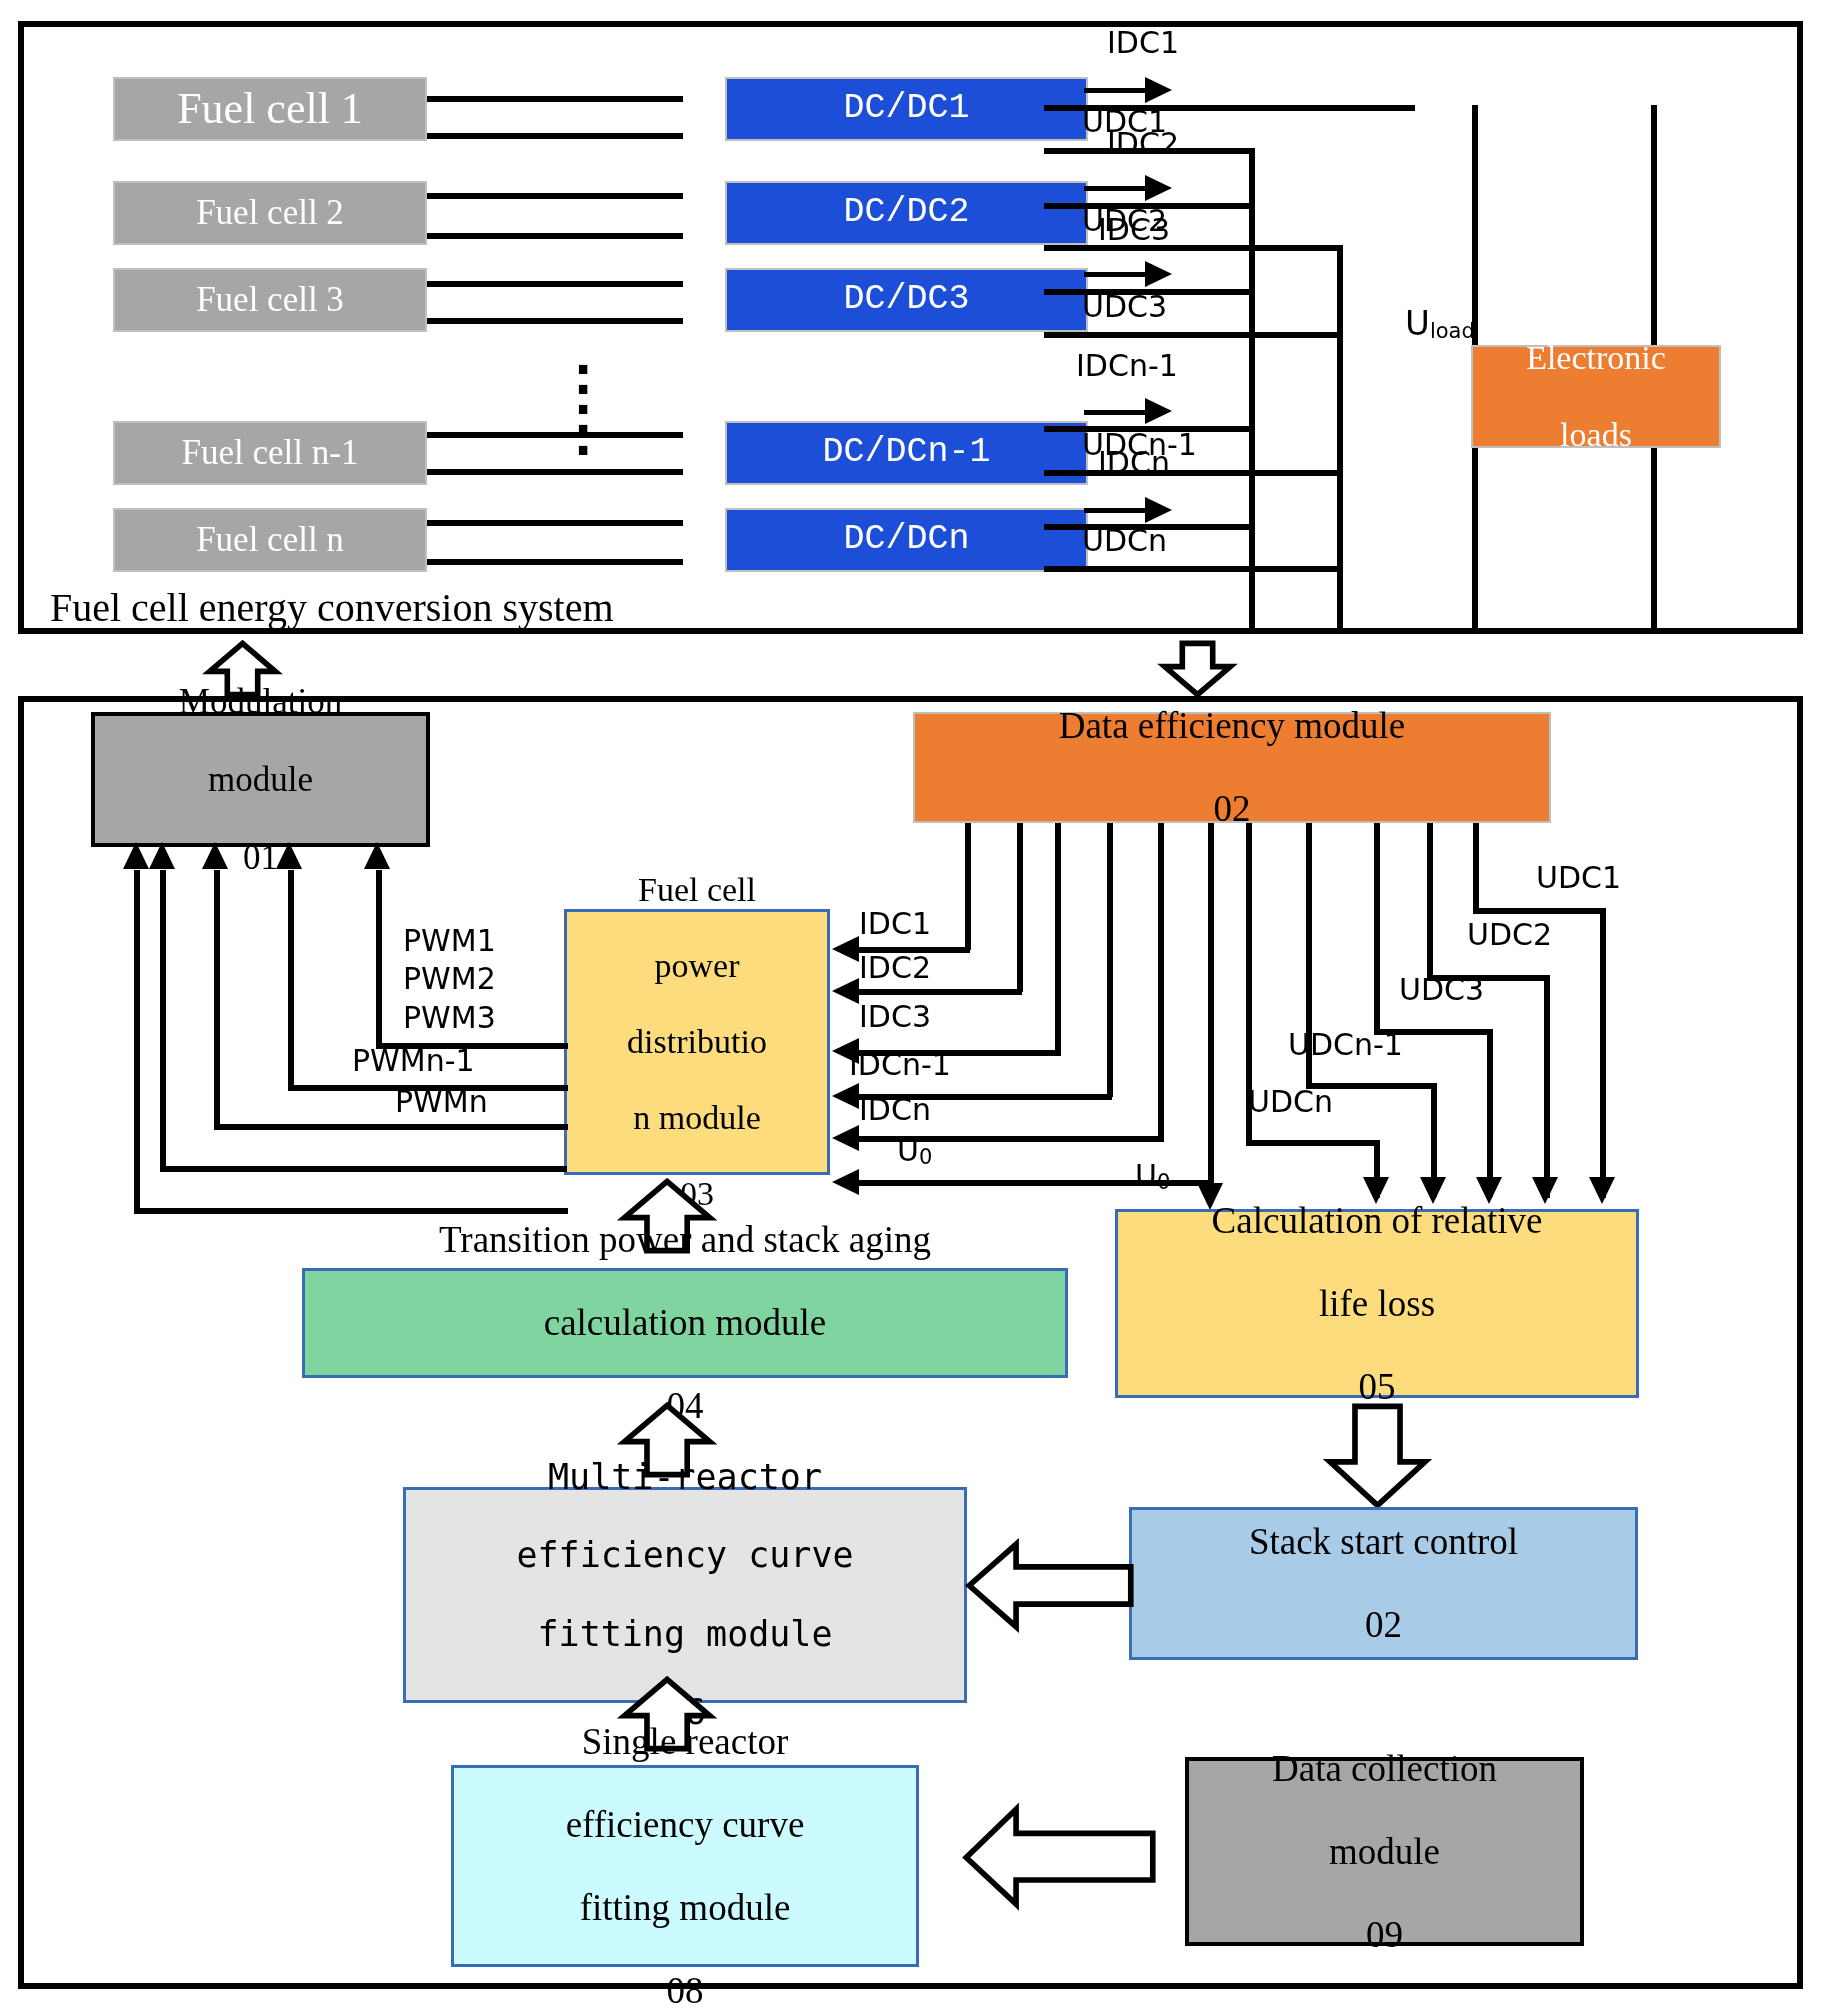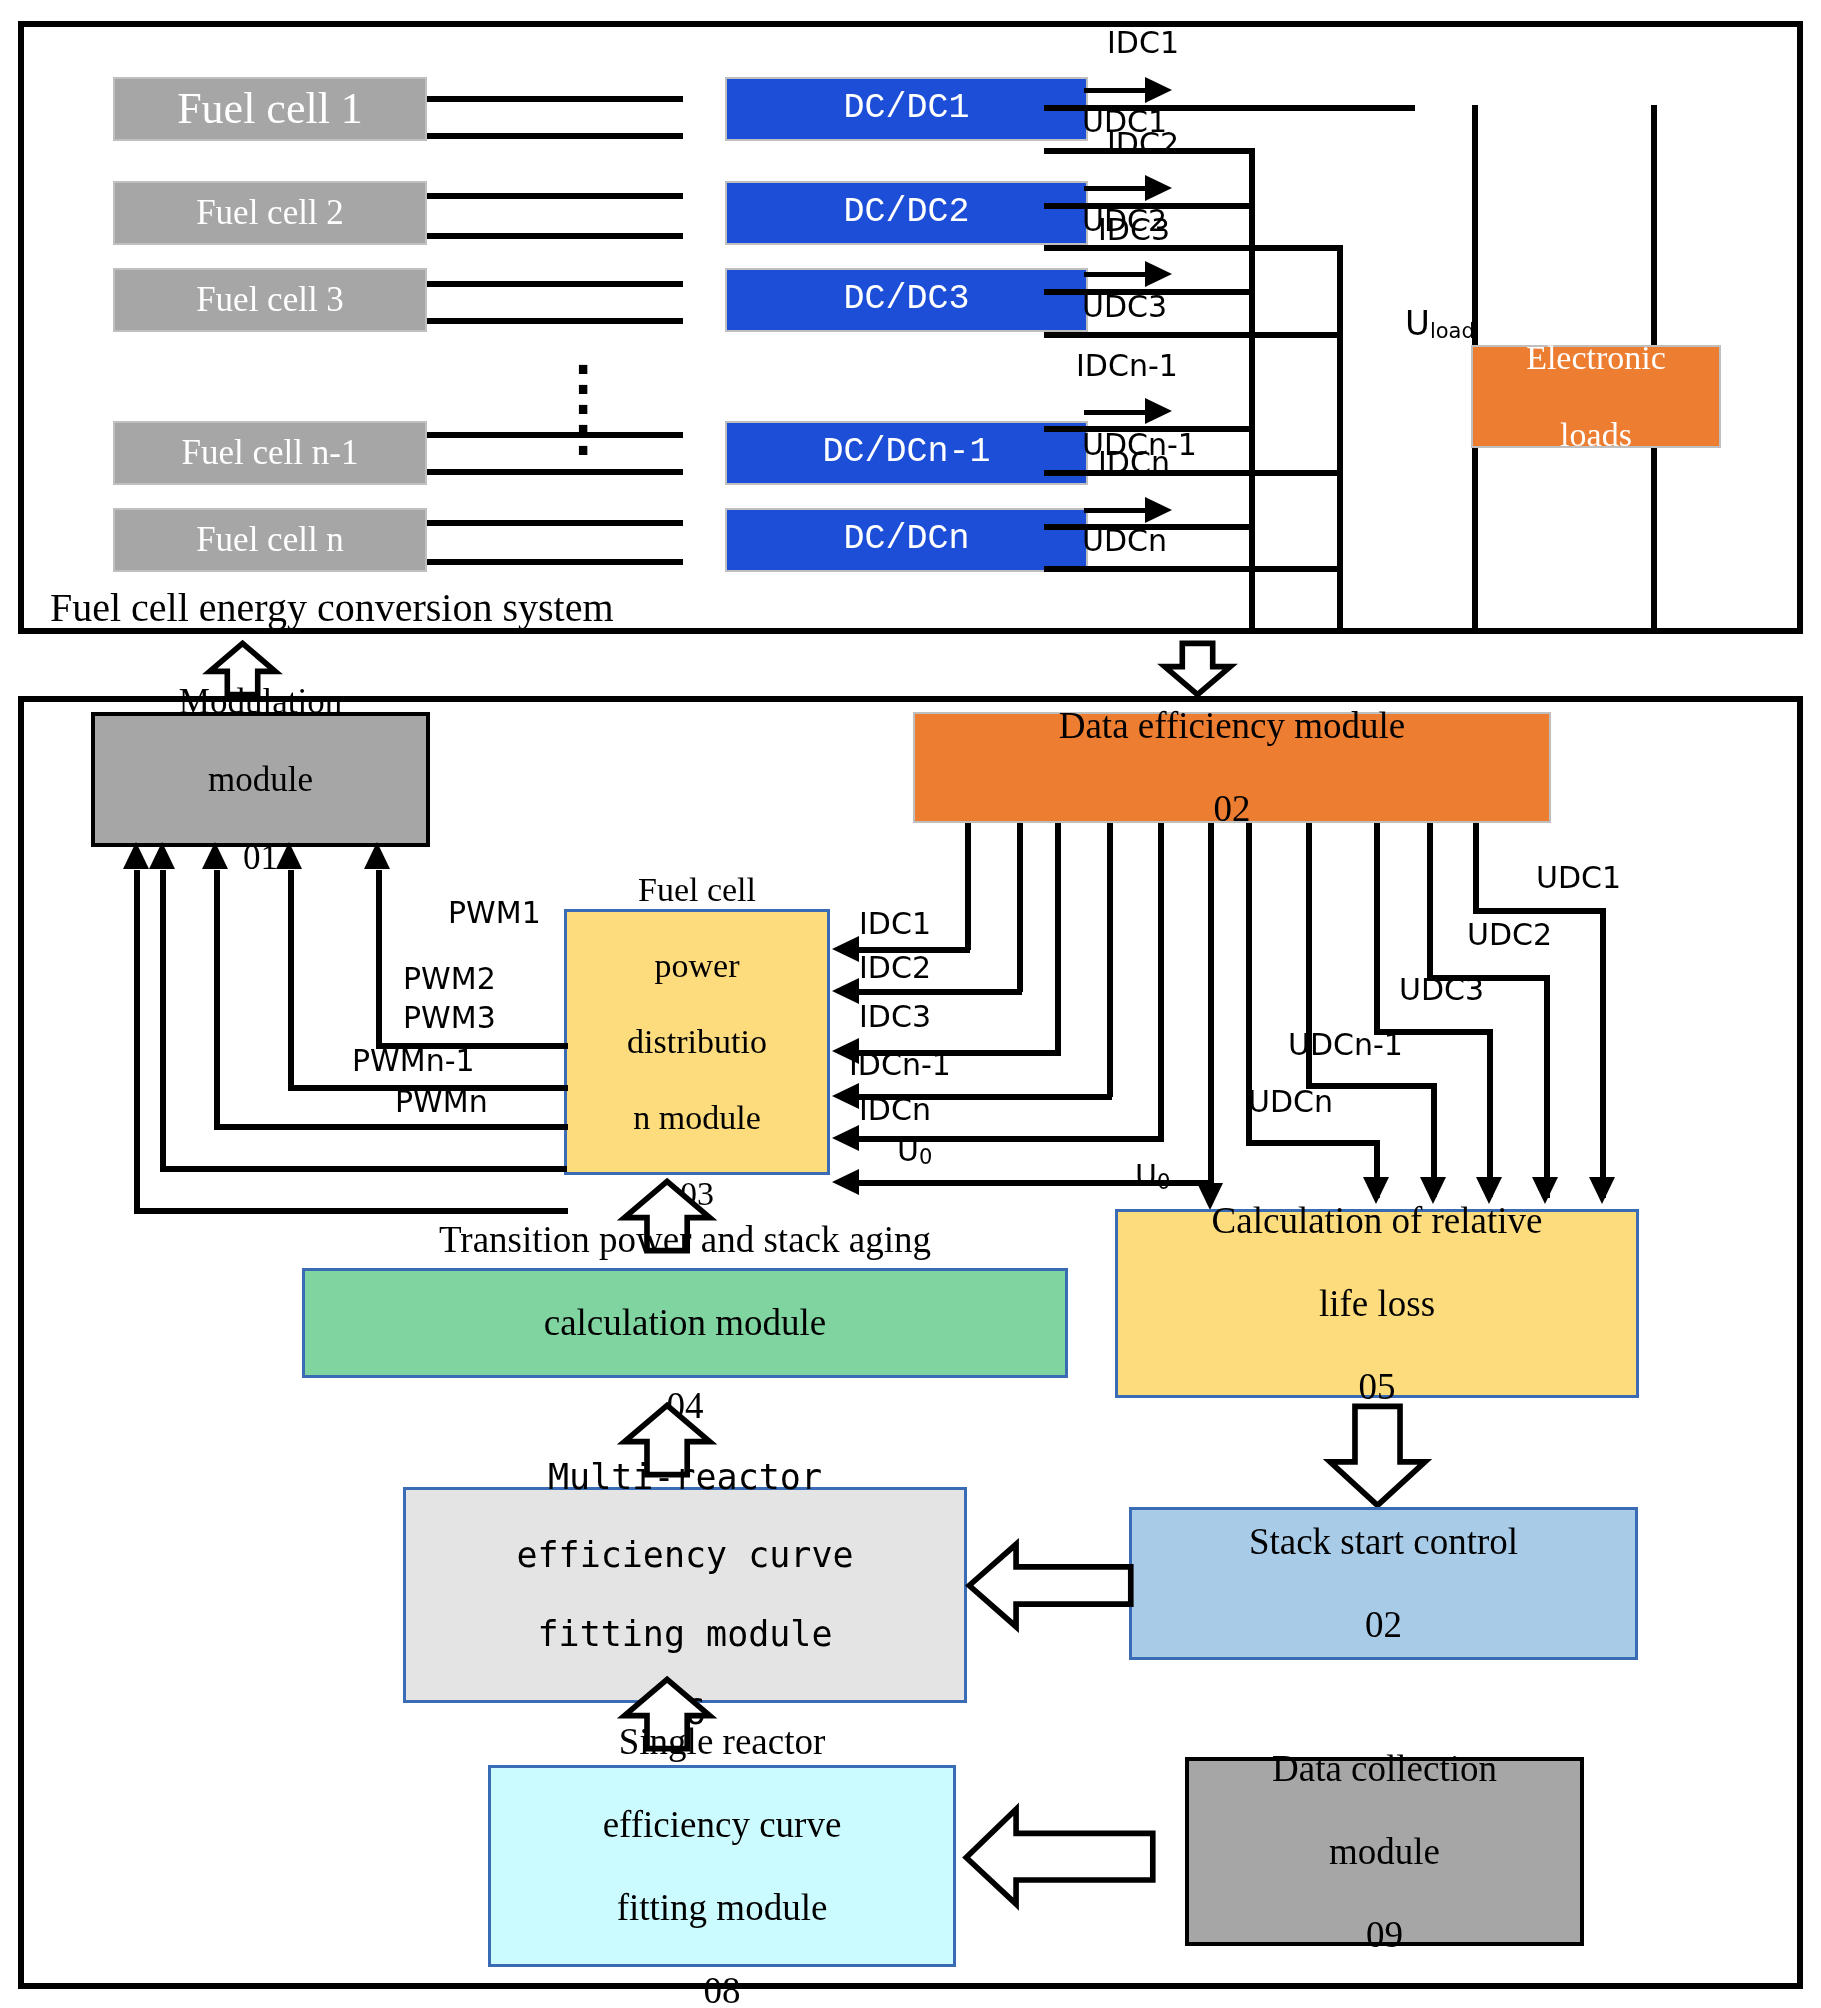--- a/index.html
+++ b/index.html
@@ -18,21 +18,21 @@
   .grey{background:#a6a6a6;color:#fff;border:2.4px solid #bfbfbf;}
   .grey-dark{background:#a6a6a6;color:#000;border:4px solid #000;}
   .blue{background:#1d4ed8;color:#fff;border:2.4px solid #bfbfbf;
         font-family:Liberation Mono, monospace;margin-left:44px;}
   .orange{background:#ed7d31;color:#fff;border:2.4px solid #bfbfbf;}
   .orange-dark{background:#ed7d31;color:#000;border:2.4px solid #bfbfbf;}
   .yellow{background:#fddc7d;color:#000;border:3.2px solid #3a6bb5;}
   .green{background:#7fd4a0;color:#000;border:3.2px solid #3a6bb5;}
   .greyl{background:#e4e4e4;color:#000;border:3.2px solid #3a6bb5;
          font-family:"DejaVu Sans Mono", monospace;}
-  .cyan{background:#ccfbff;color:#000;border:3.2px solid #3a6bb5;margin-left:37px;}
+  .cyan{background:#ccfbff;color:#000;border:3.2px solid #3a6bb5;}
   .lblue{background:#a8cbe8;color:#000;border:3.2px solid #3a6bb5;}
 
   
   .h{position:absolute;background:#000;height:5.6px;}
   .v{position:absolute;background:#000;width:5.6px;}
   .h5{position:absolute;background:#000;height:4.8px;}
 
   
   .lab{position:absolute;font-family:"DejaVu Sans", sans-serif;
        font-size:30px;color:#000;white-space:nowrap;line-height:1;}
@@ -219,21 +219,21 @@
   <div class="h" style="left:214px;top:1124px;width:354px;"></div>
 
   <div class="ar-u" style="left:149px;top:842px;"></div>
   <div class="v" style="left:160px;top:870px;height:302px;"></div>
   <div class="h" style="left:160px;top:1166px;width:407px;"></div>
 
   <div class="ar-u" style="left:123px;top:842px;"></div>
   <div class="v" style="left:134px;top:870px;height:343px;"></div>
   <div class="h" style="left:134px;top:1208px;width:434px;"></div>
 
-  <div class="lab" style="left:403px;top:898px;margin-left:45px;">PWM1</div>
+  <div class="lab" style="left:403px;top:926px;">PWM1</div>
   <div class="lab" style="left:403px;top:964px;">PWM2</div>
   <div class="lab" style="left:403px;top:1003px;">PWM3</div>
   <div class="lab" style="left:352px;top:1046px;">PWMn-1</div>
   <div class="lab" style="left:395px;top:1087px;">PWMn</div>
 
   <div class="ar-l" style="left:832px;top:936px;"></div>
   <div class="h" style="left:859px;top:947px;width:111px;"></div>
   <div class="v" style="left:965px;top:823px;height:127px;"></div>
 
   <div class="ar-l" style="left:832px;top:978px;"></div>

